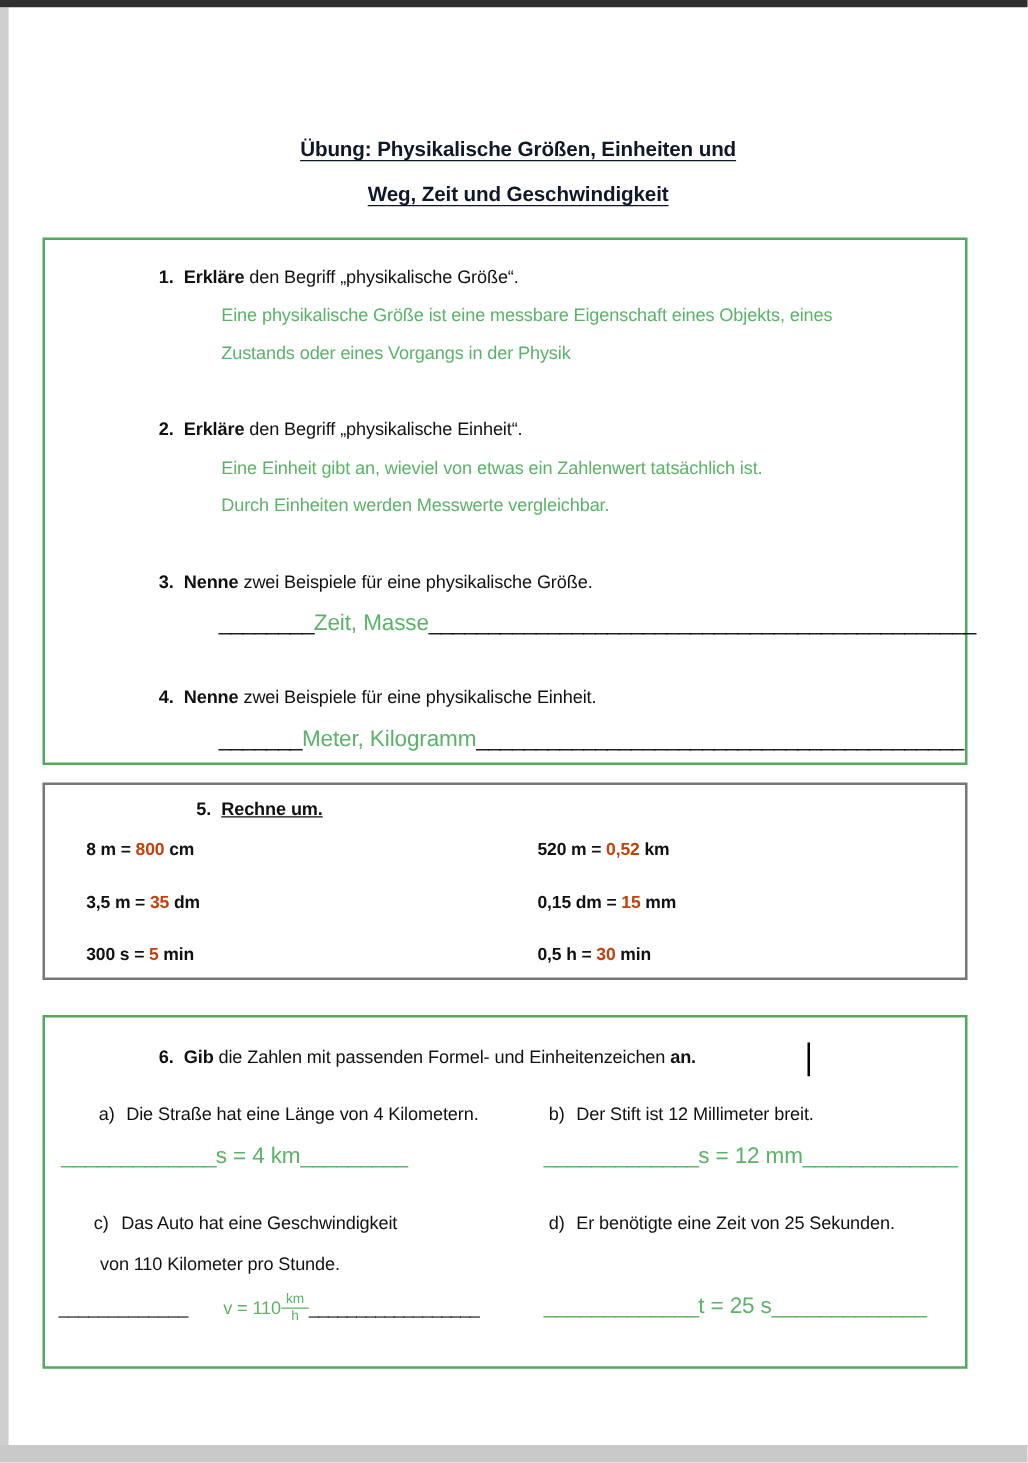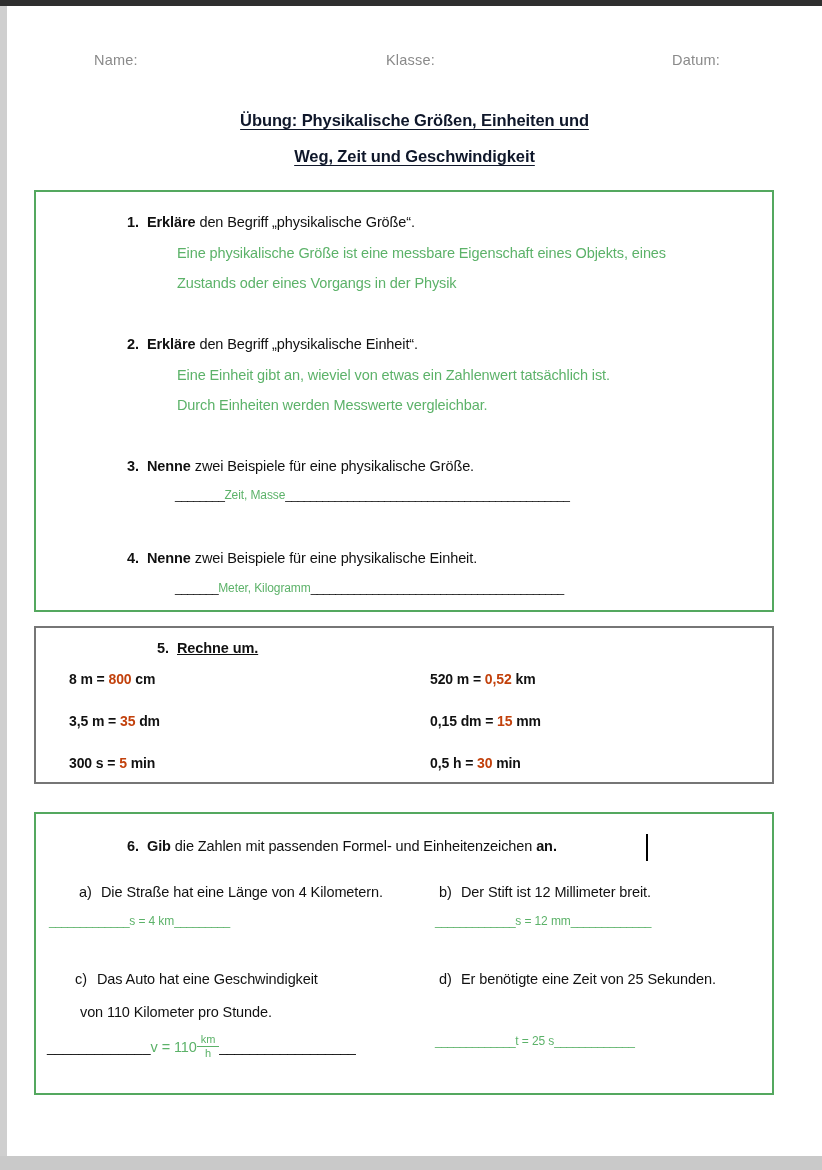--- a/index.html
+++ b/index.html
@@ -107,21 +107,21 @@
 
   .ans {
     position: absolute;
     font-size: 14.5px;
     color: #5cb269;
     white-space: nowrap;
     letter-spacing: -0.1px;
   }
   .ansline {
     position: absolute;
-    font-size: 12px;
+    font-size: 18px;
     white-space: nowrap;
     letter-spacing: -0.1px;
     color: #111;
   }
   .ansline .g { color: #5cb269; }
   .ansline .rule { color: #111; letter-spacing: -0.5px; }
   .ansline .rule-g { color: #5cb269; letter-spacing: -0.5px; }
 
   
   #q1      { left: 120px; top: 208px; }
@@ -188,21 +188,21 @@
     position: absolute;
     left: 40px; top: 1028px;
     font-size: 14.5px;
     white-space: nowrap;
     letter-spacing: -0.1px;
     color: #111;
     display: flex;
     align-items: center;
   }
   #ln-c .rule { color: #111; letter-spacing: -0.5px; }
-  #ln-c .g { color: #5cb269; }
+  #ln-c .g { color: #5cb269; margin-left: 28px; }
   .frac {
     display: inline-flex;
     flex-direction: column;
     align-items: center;
     justify-content: center;
     vertical-align: middle;
     font-size: 11px;
     line-height: 1.15;
     color: #5cb269;
     margin: 0 2px;
@@ -214,25 +214,20 @@
 </style>
 </head>
 <body>
 
 <div class="top-strip"></div>
 <div class="left-strip"></div>
 <div class="bottom-strip"></div>
 
 <div class="page">
 
-  <div class="meta-row">
-    <span class="meta-item meta-name">Name:</span>
-    <span class="meta-item meta-klasse">Klasse:</span>
-    <span class="meta-item meta-datum">Datum:</span>
-  </div>
 
   <div class="title-block">
     <span class="title-line">Übung: Physikalische Größen, Einheiten und</span>
     <span class="title-line">Weg, Zeit und Geschwindigkeit</span>
   </div>
 
   <div class="box box-green" id="box-1"></div>
 
   <div class="q" id="q1">
     <span class="num">1.</span><b>Erkläre</b><span> den Begriff „physikalische Größe“.</span>

